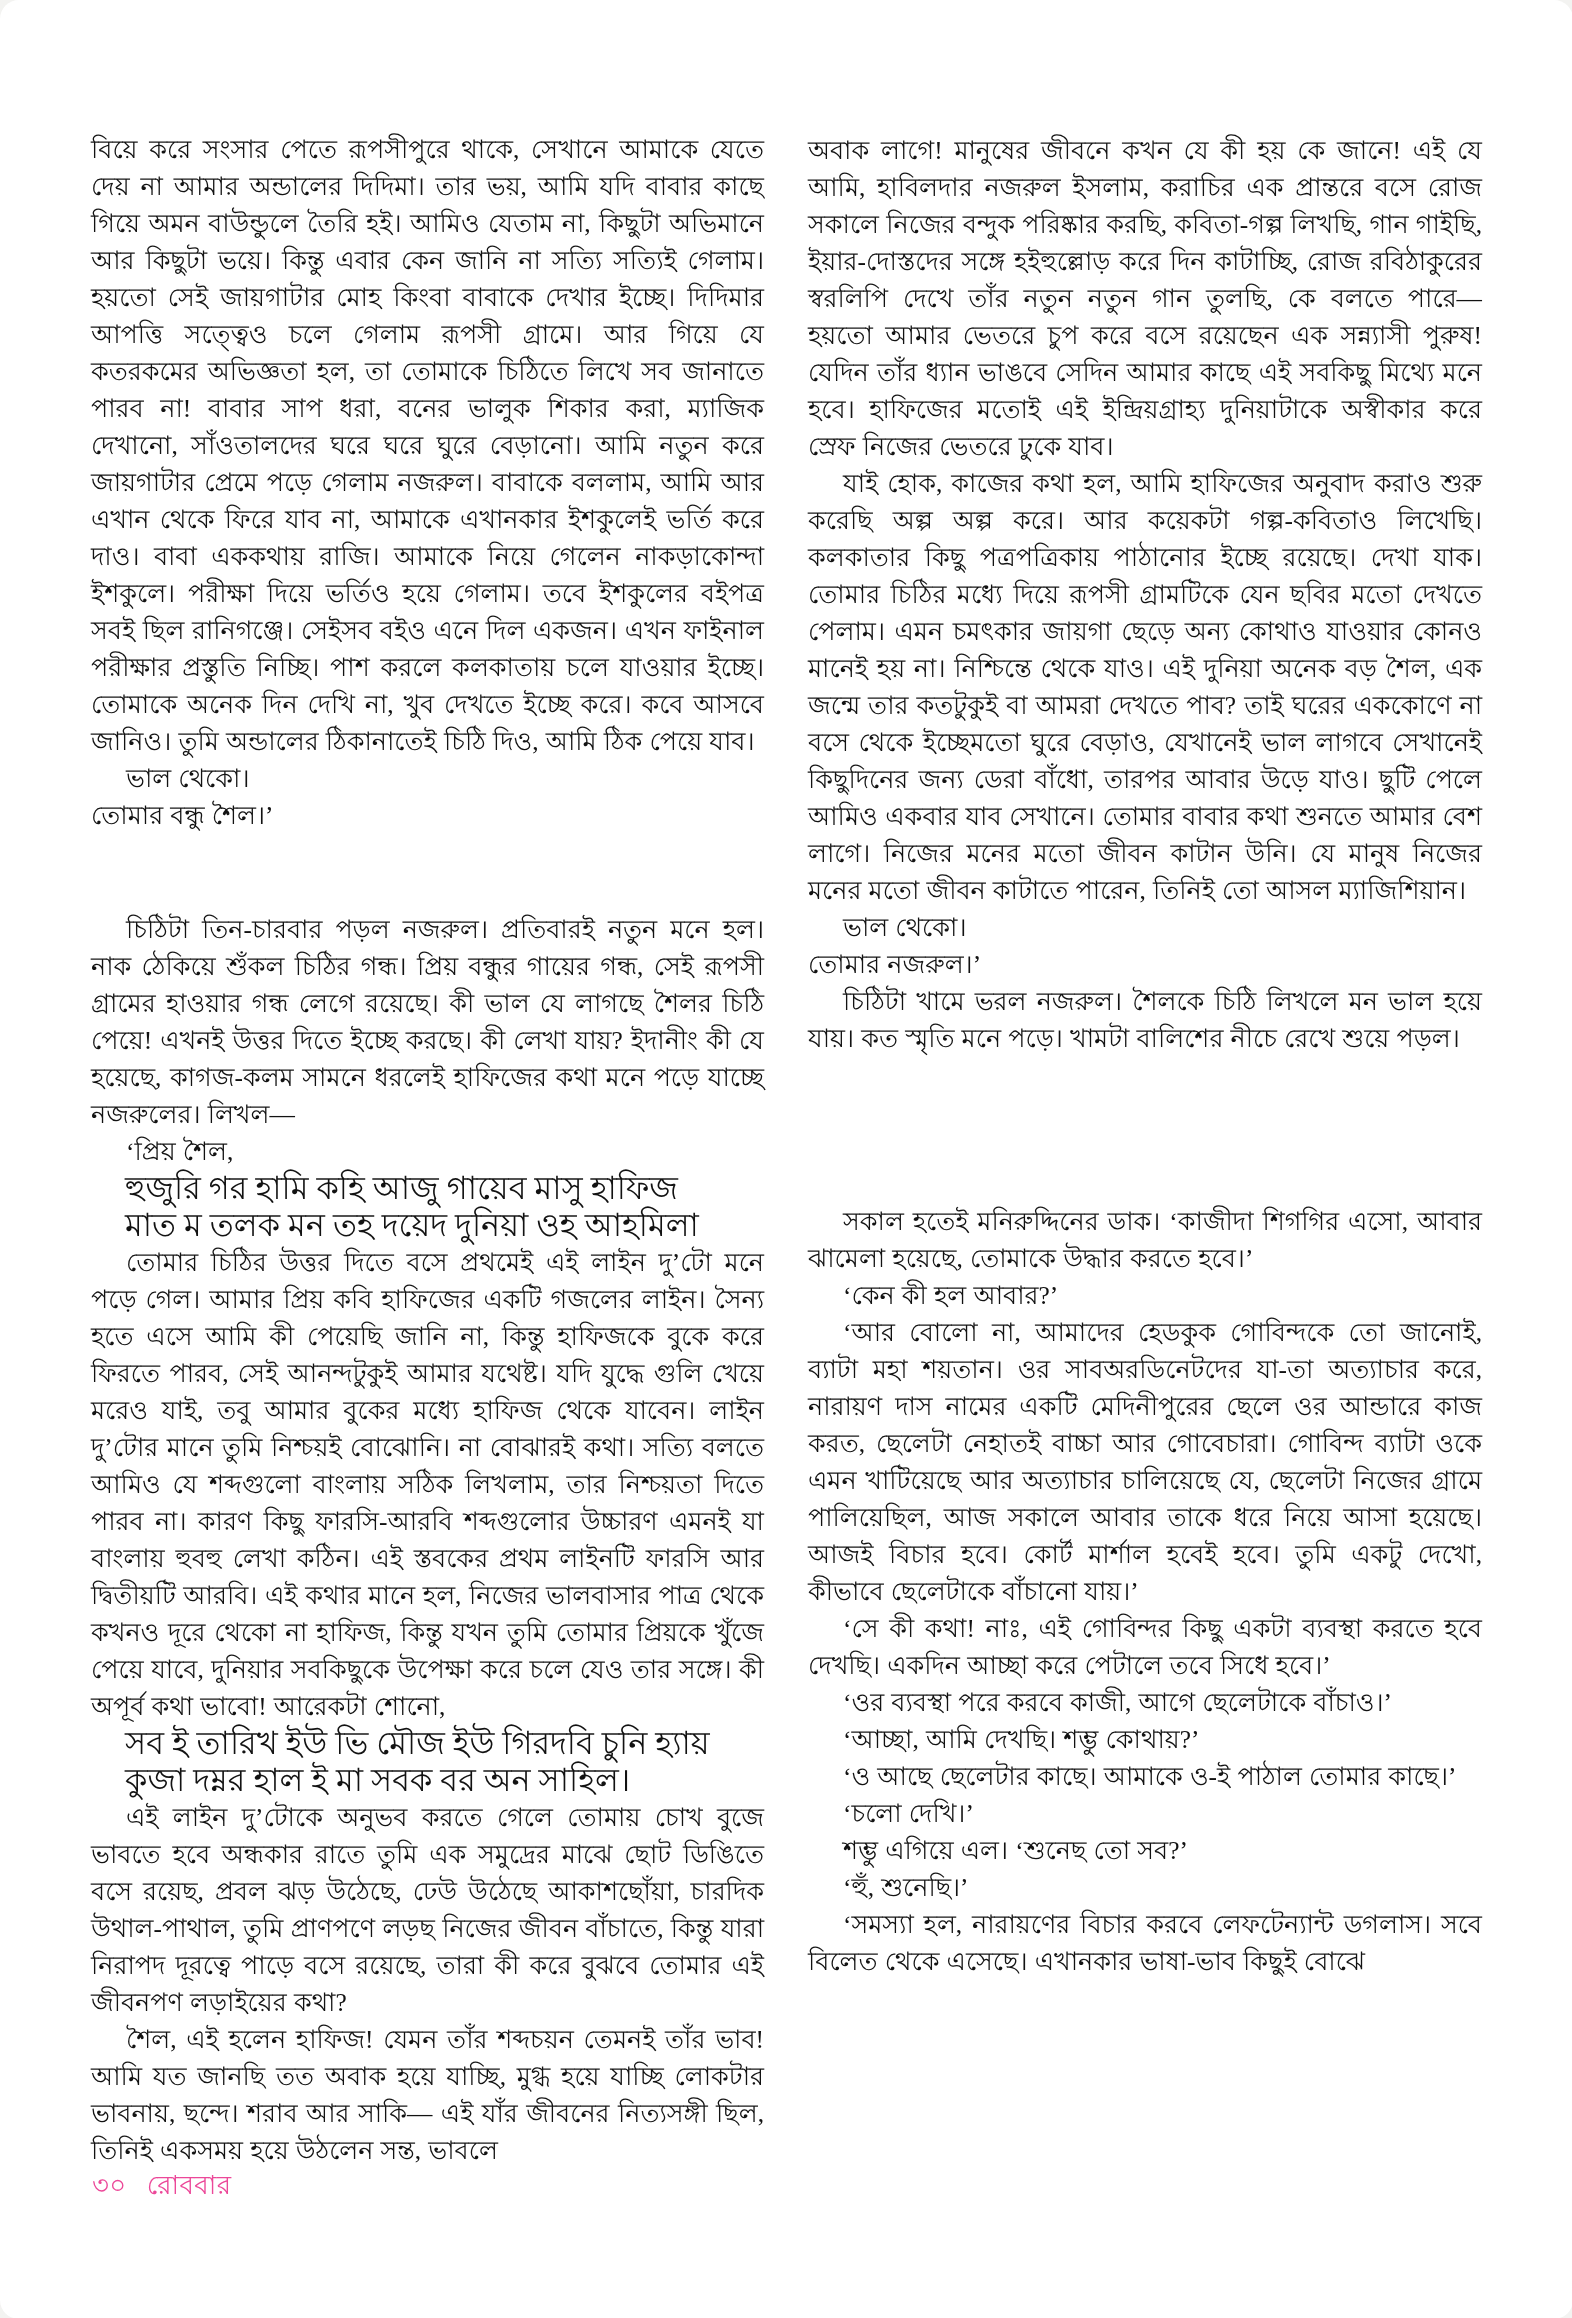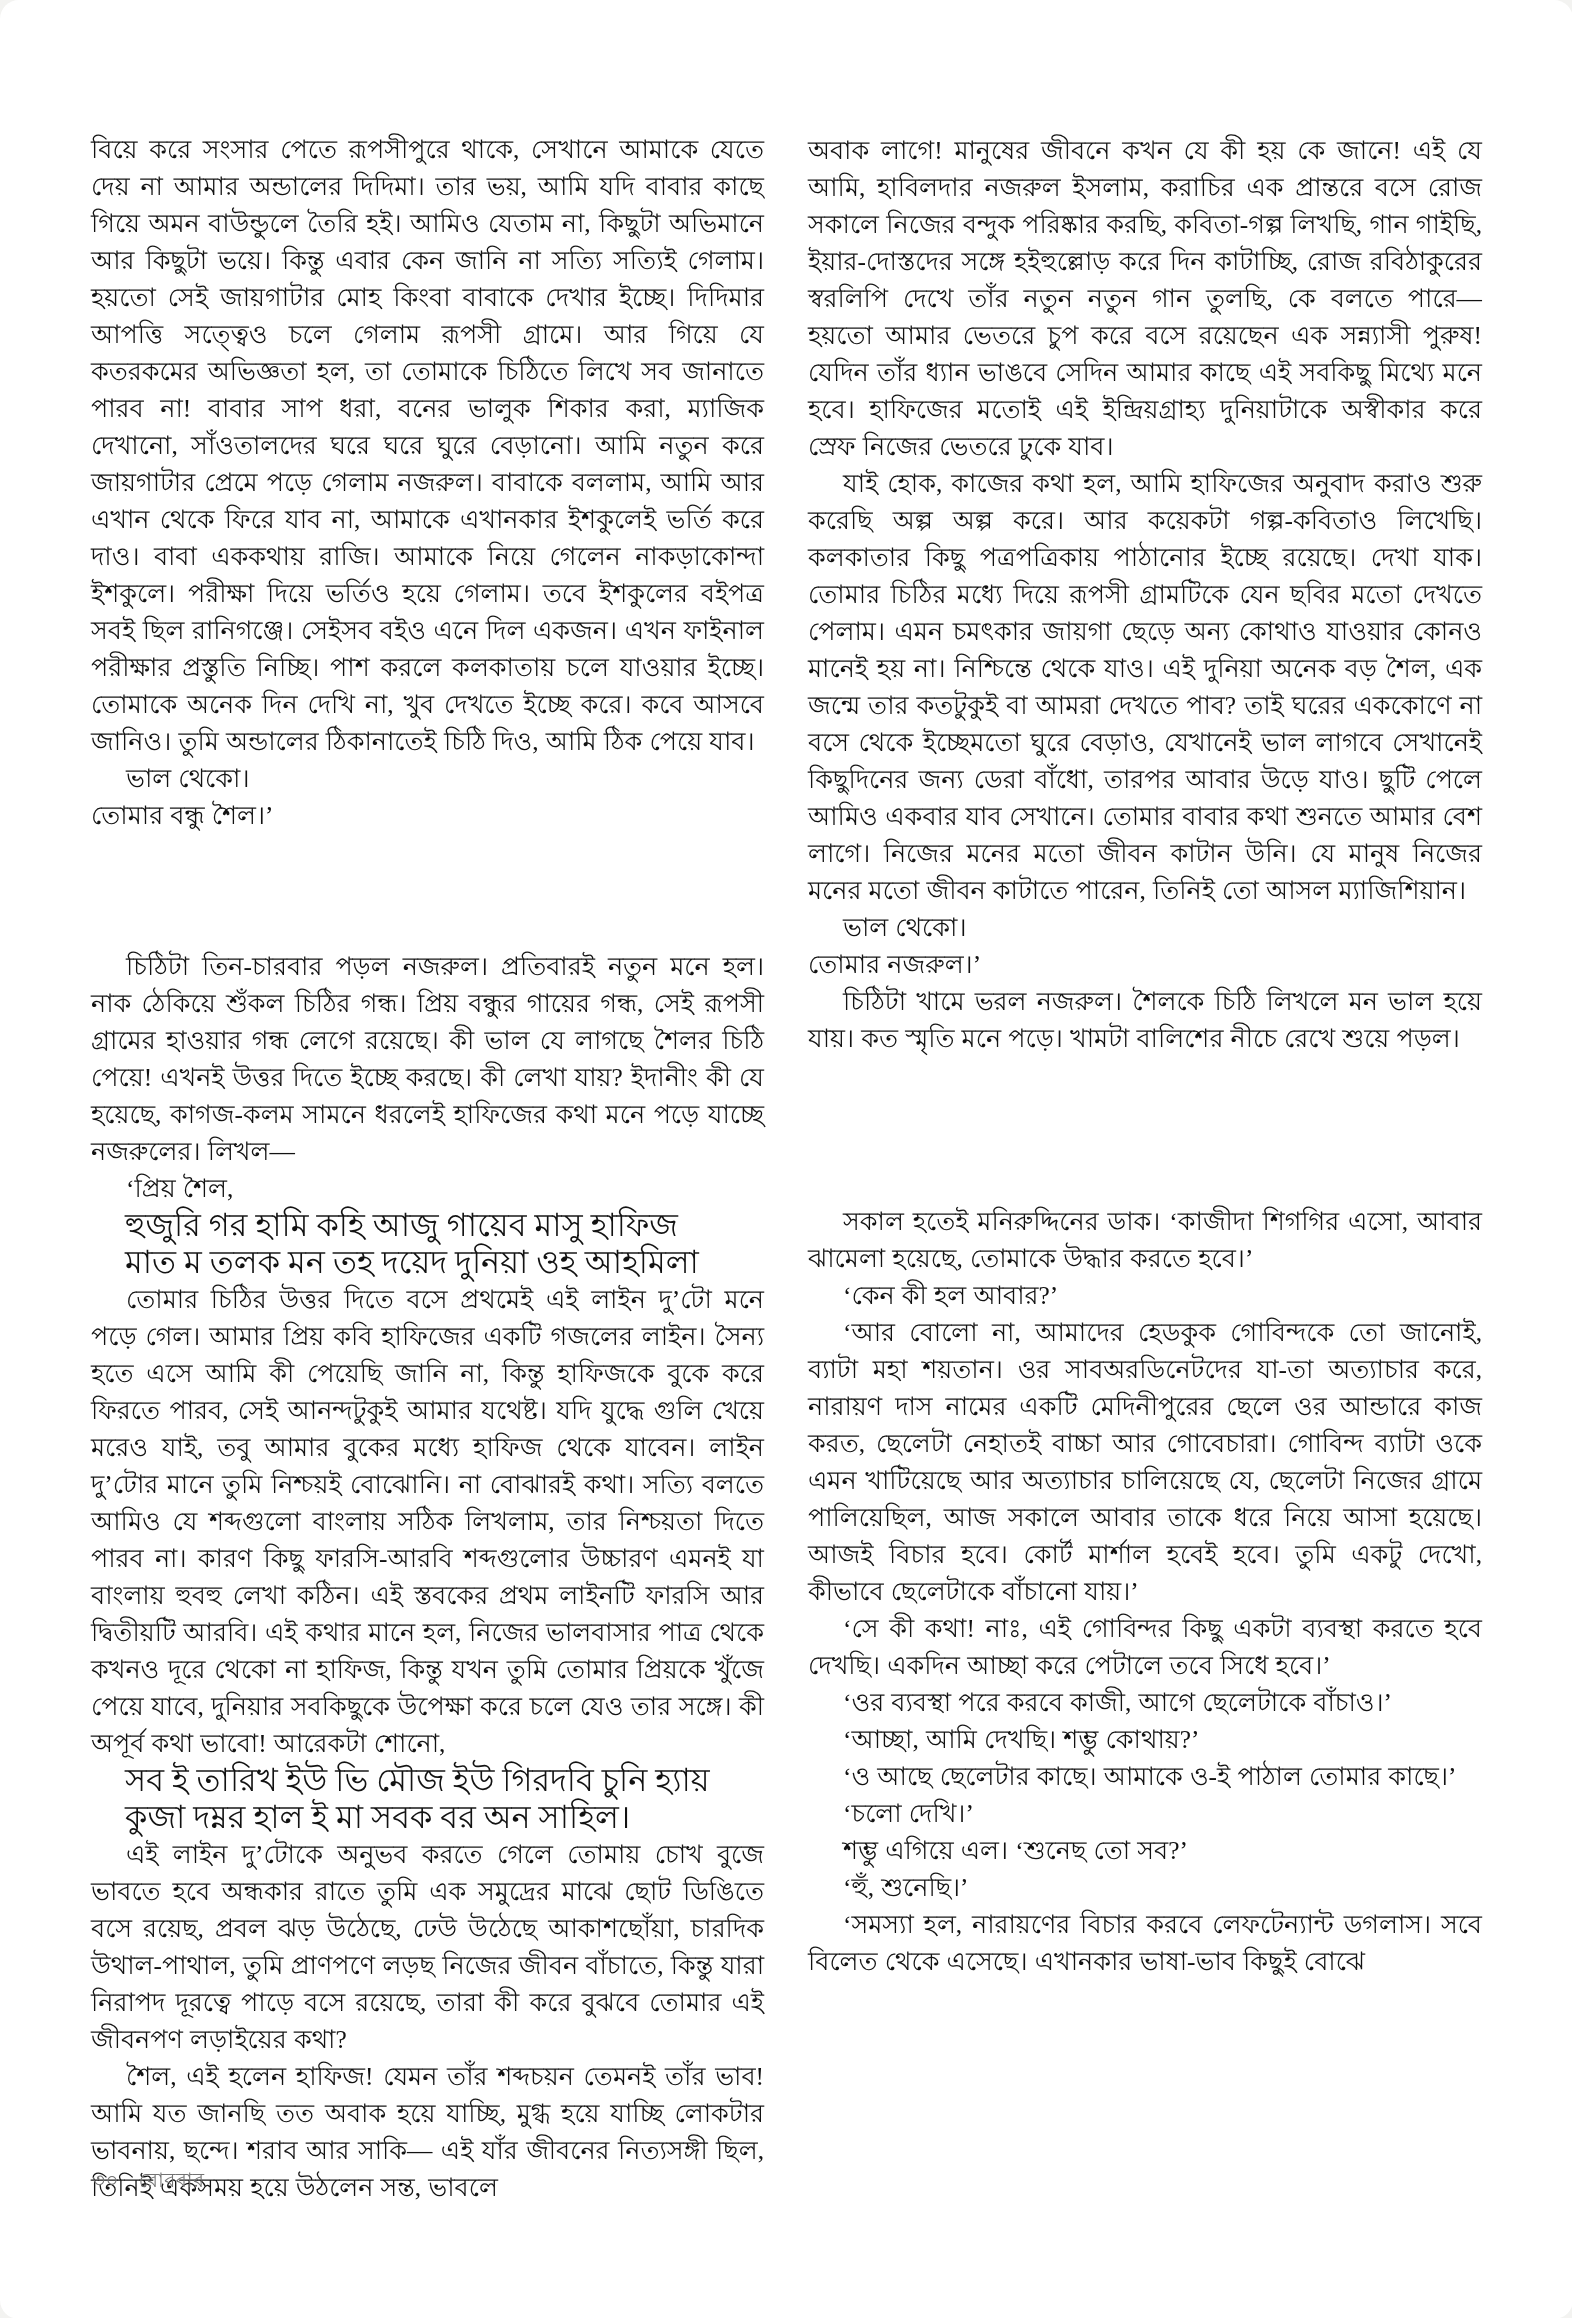--- a/index.html
+++ b/index.html
@@ -31,28 +31,28 @@
     word-spacing: 0.8px;
   }
   .indent { text-indent: 35px; }
   .align-right { text-align: left; }
   .verse {
     font-size: 32px;
     line-height: 37px;
     margin: 0 0 0 34px;
     text-align: left;
   }
-  .gap-letter { margin-top: 114px; }   
+  .gap-letter { margin-top: 77px; }   
   .gap-scene  { margin-top: 146px; }   
   .footer {
     position: absolute;
     left: 92px;
     top: 2165px;
-    font-size: 20px;
-    color: #737373;
+    font-size: 26px;
+    color: #ec4899;
     letter-spacing: 0.4px;
   }
   .footer .page-no { margin-right: 20px; }
 </style>
 </head>
 <body>
 
 <div class="page">
 
   <div class="column left">

